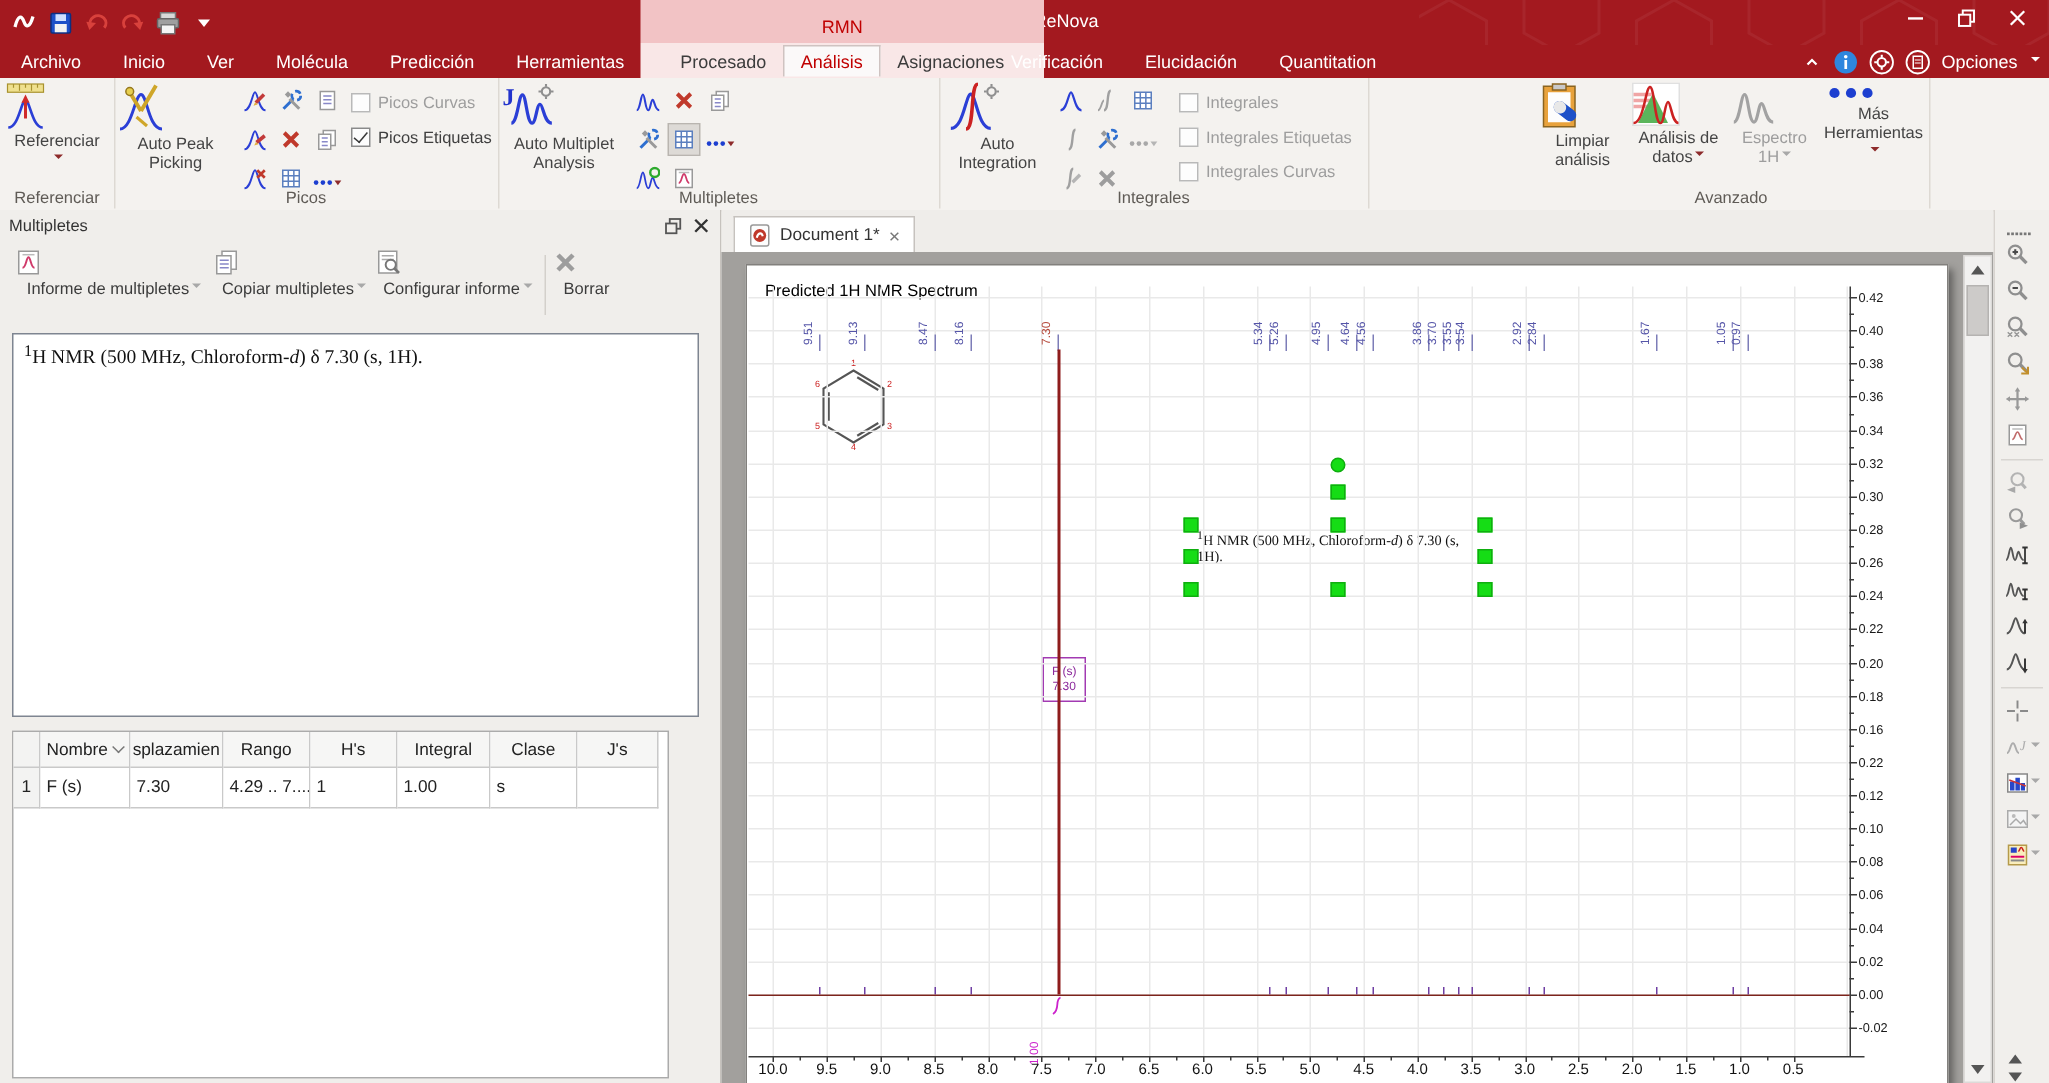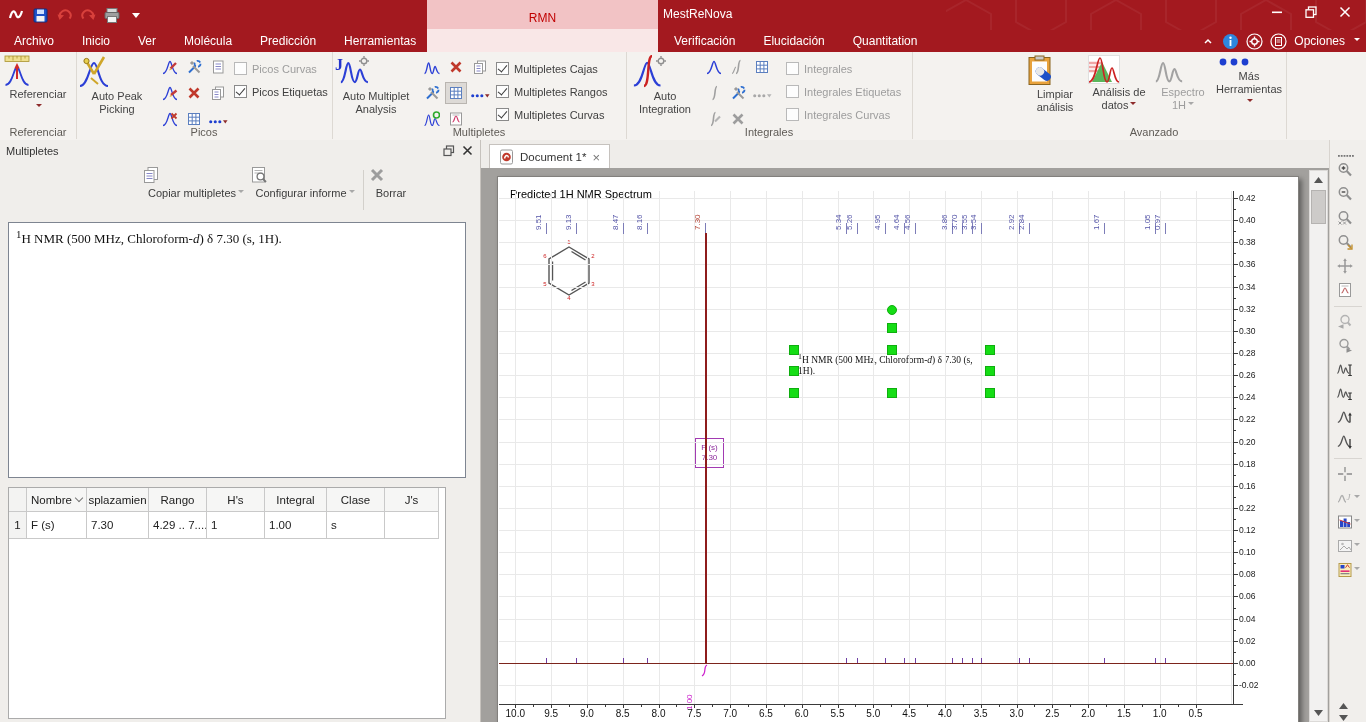--- a/index.html
+++ b/index.html
@@ -5,21 +5,21 @@
   html,body{margin:0;padding:0}
   body{width:1366px;height:722px;overflow:hidden;position:relative;background:#fff;
        font-family:"Liberation Sans",sans-serif;-webkit-font-smoothing:antialiased}
   .abs{position:absolute}
   
   #titlebar{left:0;top:0;width:1366px;height:30px;background:#a3191f}
   #menurow{left:0;top:30px;width:1366px;height:22px;background:#a3191f}
   #hexdeco{right:0;top:0;height:52px;opacity:.55}
   .qabtn{display:inline-flex;align-items:center;justify-content:center;width:24px;height:22px;vertical-align:top;margin-top:4px}
   .mtab{display:inline-block;color:#fff;font-size:12px;line-height:22px;padding:0 14px;cursor:default}
-  #ctxblock{left:427px;top:0;width:231px;height:52px;background:linear-gradient(#f2c3c5 0 55%,#f9e7e7 55% 100%)}
+  #ctxblock{left:427px;top:0;width:269px;height:52px;background:linear-gradient(#f2c3c5 0 55%,#f9e7e7 55% 100%)}
   #ctxlabel{left:0;top:11px;width:100%;text-align:center;color:#c00000;font-size:12px}
   #ctxtabs{left:0;top:30px;width:100%;height:22px;white-space:nowrap;text-align:center}
   .ctab{display:inline-block;color:#3c3c3c;font-size:12px;line-height:22px;padding:0 11px}
   .ctab.active{background:#fbf9f9;color:#c00000;border:1px solid #cfc3c1;border-bottom:none;line-height:20px}
   #winctrl{right:4px;top:0;height:26px}
   .winbtn{display:inline-flex;width:34px;height:24px;align-items:center;justify-content:center}
   #menuicons{right:6px;top:30px;height:22px;display:flex;align-items:center;gap:7px}
   #optlabel{color:#fff;font-size:12px}
   
   #ribbon{left:0;top:52px;width:1366px;height:88px;background:#f4f2ef;border-bottom:1px solid #d6d2cd}
@@ -151,20 +151,21 @@
       </span><span class="winbtn">
         <svg width="16" height="16" viewBox="0 0 16 16">
           <path d="M3.5 3.5 L12.5 12.5 M12.5 3.5 L3.5 12.5" stroke="#fff" stroke-width="1.5"></path>
         </svg>
       </span></span>
 </div>
 
 <div class="abs" id="menurow"></div>
 <div class="abs" id="ctxblock">
   <div class="abs" id="ctxlabel">RMN</div>
+  <div class="abs" id="ctxtabs"><span class="ctab">Procesado</span><span class="ctab active">Análisis</span><span class="ctab">Asignaciones</span></div>
 </div>
 <div class="abs" style="left:0;top:30px;height:22px;white-space:nowrap" id="tabsLeft"><span class="mtab">Archivo</span><span class="mtab">Inicio</span><span class="mtab">Ver</span><span class="mtab">Molécula</span><span class="mtab">Predicción</span><span class="mtab">Herramientas</span></div>
 <div class="abs" style="left:660px;top:30px;height:22px;white-space:nowrap" id="tabsRight"><span class="mtab">Verificación</span><span class="mtab">Elucidación</span><span class="mtab">Quantitation</span></div>
 <div class="abs" id="menuicons">
   <span>
       <svg width="14" height="12" viewBox="0 0 14 12">
         <polyline points="4,8 7,5 10,8" fill="none" stroke="#fff" stroke-width="1.5"></polyline>
       </svg>
     </span>
   <span>
@@ -359,34 +360,20 @@
           </svg>
         </span>
         <span class="icon16">
           <svg width="16" height="16" viewBox="0 0 16 16">
             <rect x="2.5" y="2" width="11" height="12" fill="#fff" stroke="#999"></rect>
             <path d="M4.5 11 C6.5 11 6.5 5 8 5 C9.5 5 9.5 11 11.5 11" fill="none" stroke="#d03a6a" stroke-width="1.2"></path>
             <path d="M4.5 4 H11.5" stroke="#bbb"></path>
           </svg>
         </span>
       </div>
-    <div class="cbcol" id="cbMult" style="left:164px;top:8px">
-        <div class="cbrow">
-          <span class="cb ck"></span>
-          <span>Multipletes Cajas</span>
-        </div>
-        <div class="cbrow">
-          <span class="cb ck"></span>
-          <span>Multipletes Rangos</span>
-        </div>
-        <div class="cbrow">
-          <span class="cb ck"></span>
-          <span>Multipletes Curvas</span>
-        </div>
-      </div>
     <div class="glabel">Multipletes</div>
   </div>
 
   <div class="rgroup" style="left:626px;width:286px">
     <div class="bigbtn" style="left:4px;top:3px;width:70px">
       <span class="bicon">
           <svg width="36" height="34" viewBox="0 0 36 34">
             <g transform="translate(2,3) scale(1.9)">
               <path d="M1 14.5 C5.5 14.5 6.2 2.5 8 2.5 C9.8 2.5 10.5 14.5 15 14.5" fill="none" stroke="#2b3fd6" stroke-width="1.1"></path>
             </g>
@@ -523,20 +510,30 @@
         <rect x="4.5" y="2" width="7" height="6.5" fill="none" stroke="#555" stroke-width="1.2"></rect>
         <rect x="2" y="5" width="7" height="6.5" fill="#f0eeeb" stroke="#555" stroke-width="1.2"></rect>
       </svg>
     </span>
   <span class="abs" style="left:461px;top:4px">
       <svg width="13" height="13" viewBox="0 0 13 13">
         <path d="M2.5 2.5 L10.5 10.5 M10.5 2.5 L2.5 10.5" stroke="#333" stroke-width="1.6"></path>
       </svg>
     </span>
 
+  <div class="ptool" style="left:10px;width:132px">
+    <span class="picn">
+        <svg width="18" height="18" viewBox="0 0 18 18">
+          <rect x="2.5" y="1.5" width="13" height="15" fill="#fff" stroke="#999"></rect>
+          <path d="M5 12.5 C7.5 12.5 7.5 5.5 9 5.5 C10.5 5.5 10.5 12.5 13 12.5" fill="none" stroke="#d03a6a" stroke-width="1.3"></path>
+          <path d="M5 3.8 H13" stroke="#bbb"></path>
+        </svg>
+      </span>
+    <span>Informe de multipletes</span><span class="caret gray"></span>
+  </div>
   <div class="ptool" style="left:142px;width:108px">
     <span class="picn">
         <svg width="18" height="18" viewBox="0 0 18 18">
           <rect x="6" y="1.5" width="9.5" height="12" fill="#fff" stroke="#999"></rect>
           <rect x="2.5" y="4.5" width="9.5" height="12" fill="#fff" stroke="#999"></rect>
           <path d="M4.5 7.5 H10.5 M4.5 10 H10.5 M4.5 12.5 H10.5" stroke="#8888c8" stroke-width="1"></path>
         </svg>
       </span>
     <span>Copiar multipletes</span><span class="caret gray"></span>
   </div>

